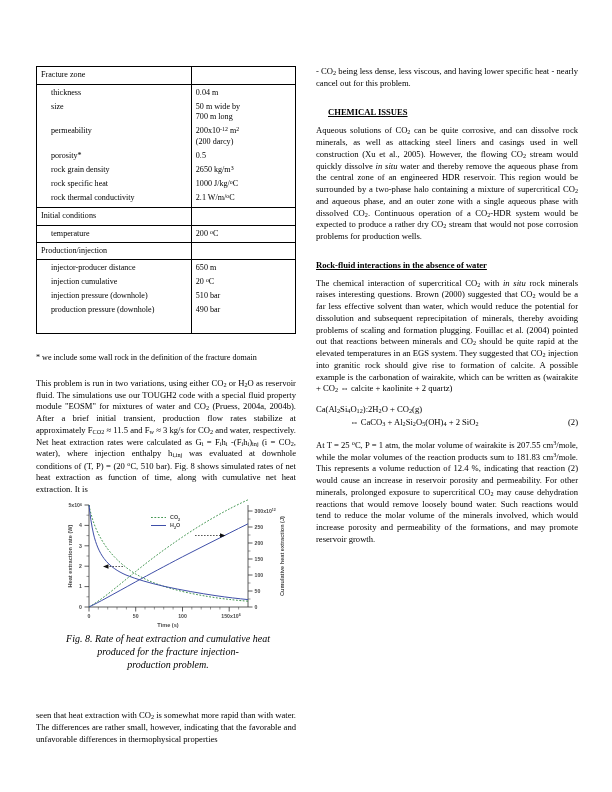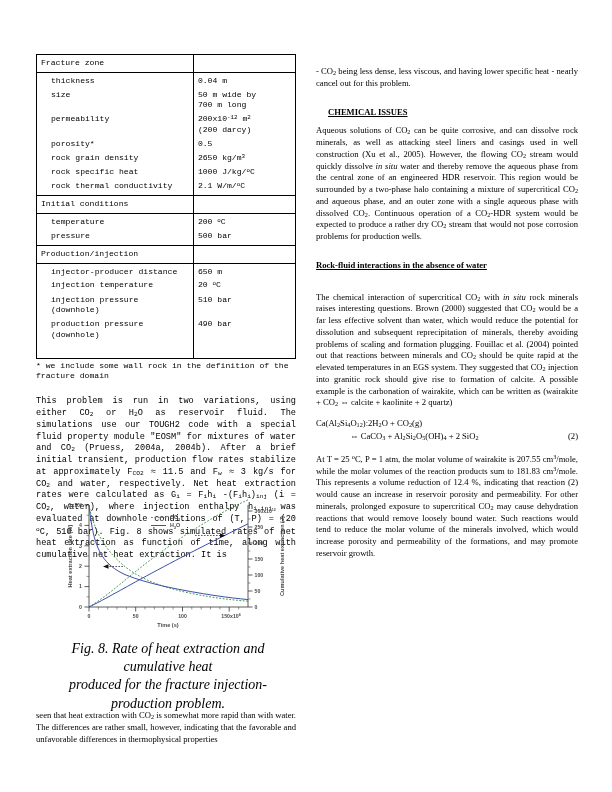--- a/index.html
+++ b/index.html
@@ -17,23 +17,22 @@
   }
   .page {
     position: absolute;
     left: 0; top: 0;
     width: 612px;
     height: 792px;
   }
   .col-left {
     position: absolute;
     left: 36px;
-    top: 54px;
+    top: 66px;
     width: 260px;
-    font-family: Liberation Mono, monospace;
   }
   .col-right {
     position: absolute;
     left: 316px;
     top: 66px;
     width: 262px;
   }
 
   
   table.params {
@@ -60,21 +59,21 @@
   }
   .indent { padding-left: 14px !important; }
   .nb { border-bottom: none !important; margin-left: 32px; }
   .nt { border-top: none !important; }
   sub { font-size: 0.72em; vertical-align: -0.22em; }
   sup { font-size: 0.72em; vertical-align: 0.42em; }
 
   .tbl-note {
     font-size: 8.1px;
     line-height: 1.34;
-    margin-top: 2px;
+    margin-top: 19px;
   }
 
   
   p.body {
     font-size: 8.6px;
     line-height: 1.365;
     text-align: justify;
     margin: 0 0 8px 0;
     -webkit-hyphens: none;
     hyphens: none;
@@ -84,21 +83,21 @@
     font-size: 8.6px;
     font-weight: bold;
     text-decoration: underline;
     margin: 0 0 7px 12px;
     line-height: 1.365;
   }
   .heading-sub {
     font-size: 8.6px;
     font-weight: bold;
     text-decoration: underline;
-    margin: 0 0 20px 0;
+    margin: 0 0 6px 0;
     line-height: 1.365;
   }
   .spacer-sm { height: 9px; }
   .spacer-md { height: 14px; }
 
   .eqblock {
     font-size: 8.6px;
     line-height: 1.55;
     margin: 0 0 9px 0;
   }
@@ -106,25 +105,25 @@
   .eqnum { float: right; }
 
   
   .figure {
     position: absolute;
     left: 40px;
     top: 497px;
     width: 256px;
   }
   .figcap {
-    font-size: 14px;
+    font-size: 10px;
     font-style: italic;
     text-align: center;
     line-height: 1.3;
-    margin-top: 11px;
+    margin-top: 3px;
     width: 256px;
   }
 
   .chart-wrap {
     position: relative;
     width: 256px;
     height: 132px;
   }
   svg.chart { display: block; }
 
@@ -190,33 +189,29 @@
         </tr>
         <tr>
           <td class="sect">Initial conditions</td>
           <td class="sect val"></td>
         </tr>
         <tr>
           <td class="lbl indent nb" style="padding-top:3px">temperature</td>
           <td class="val nb" style="padding-top:3px">200 <sup>o</sup>C</td>
         </tr>
         <tr>
-          <td class="lbl indent nt" style="padding-bottom:3px">pressure</td>
-          <td class="val nt" style="padding-bottom:3px">500 bar</td>
-        </tr>
-        <tr>
           <td class="sect">Production/injection</td>
           <td class="sect val"></td>
         </tr>
         <tr>
           <td class="lbl indent nb" style="padding-top:3px">injector-producer distance</td>
           <td class="val nb" style="padding-top:3px">650 m</td>
         </tr>
         <tr>
-          <td class="lbl indent nb nt">injection temperature</td>
+          <td class="lbl indent nb nt">injection cumulative</td>
           <td class="val nb nt">20 <sup>o</sup>C</td>
         </tr>
         <tr>
           <td class="lbl indent nb nt">injection pressure (downhole)</td>
           <td class="val nb nt">510 bar</td>
         </tr>
         <tr>
           <td class="lbl indent nt" style="padding-bottom:17px">production pressure (downhole)</td>
           <td class="val nt" style="padding-bottom:2px">490 bar</td>
         </tr>

